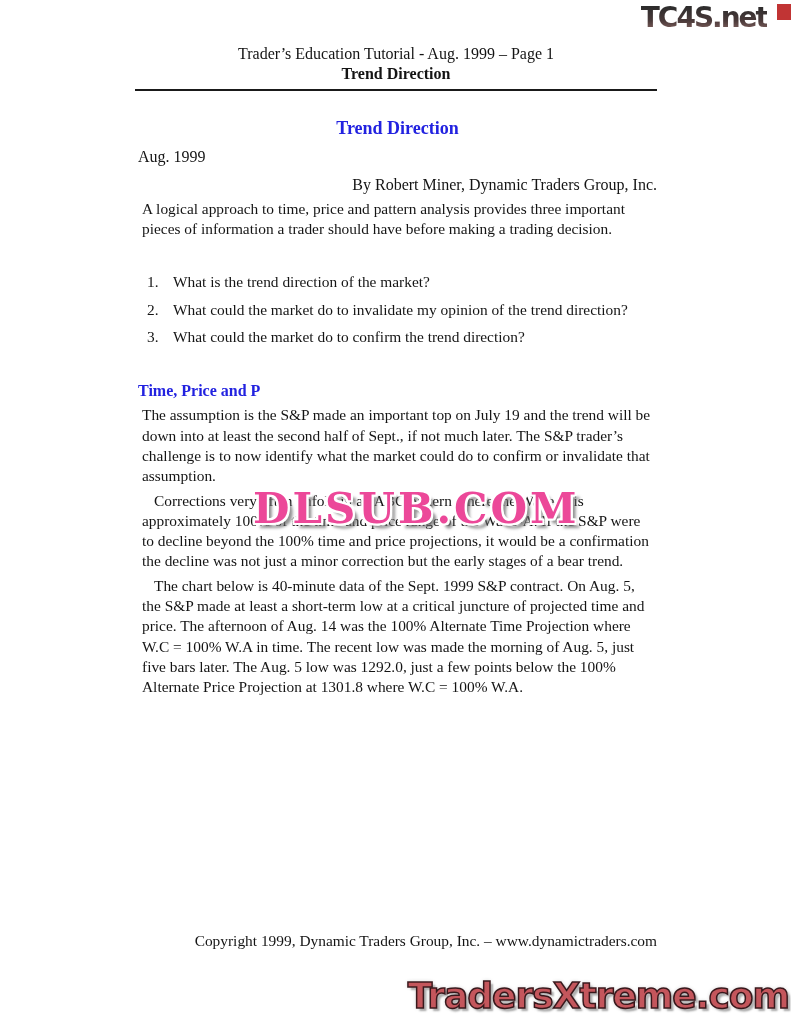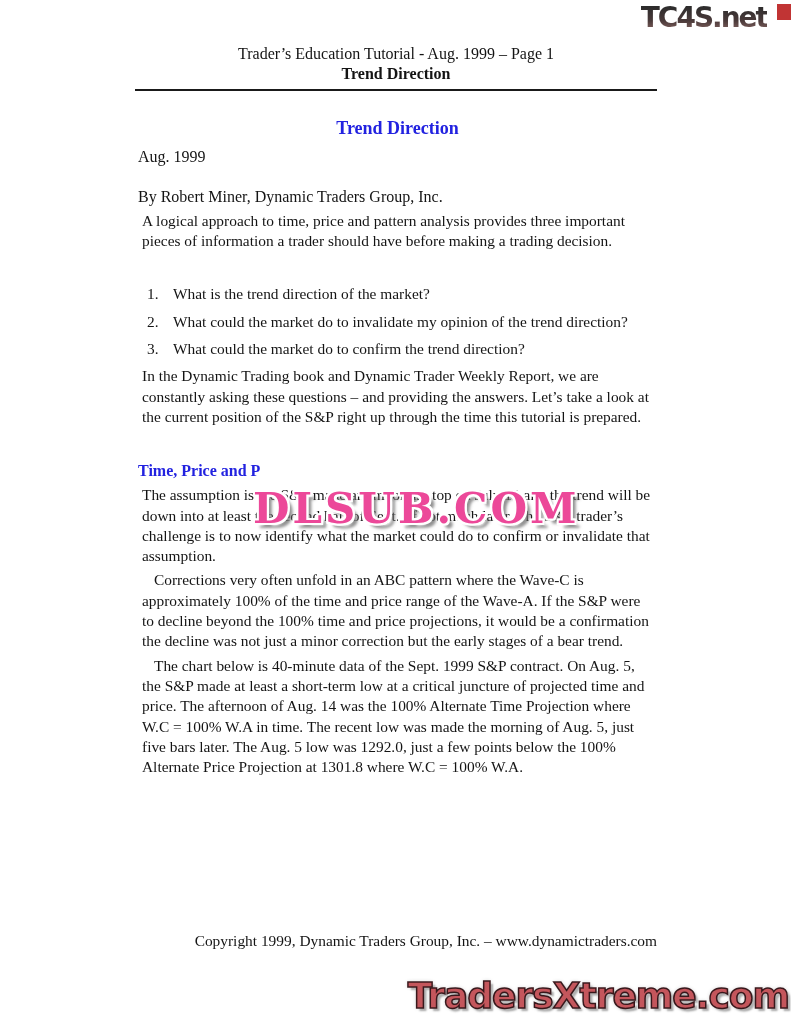--- a/index.html
+++ b/index.html
@@ -69,21 +69,21 @@
     line-height: 20.3px;
   }
   .title {
     margin: 3px 0 0 0;
     text-align: center;
     color: #2222e0;
     font-size: 18px;
     font-weight: bold;
   }
   .date-line { margin-top: 9px; text-align: left; font-size: 16px; }
-  .byline   { margin-top: 19px; text-align: left; font-size: 16px; }
+  .byline   { margin-top: 7px; text-align: right; font-size: 16px; }
 
   .content p { margin: 4px; }
   .p-intro { margin-top: 36px; }
   .q-list { margin-top: 33px; }
   .q-row { display: flex; margin-bottom: 7px; padding-left: 9px; }
   .q-num { flex: none; width: 26px; }
   .q-text { flex: 1; }
   .p-books { margin-top: 31px; }
   .section-heading {
     margin: 34px 0 0 0;
@@ -170,21 +170,20 @@
       <div class="q-row">
         <span class="q-num">2.</span>
         <span class="q-text">What could the market do to invalidate my opinion of the trend direction?</span>
       </div>
       <div class="q-row">
         <span class="q-num">3.</span>
         <span class="q-text">What could the market do to confirm the trend direction?</span>
       </div>
     </div>
 
-    <p class="p-books">In the Dynamic Trading book and Dynamic Trader Weekly Report, we are constantly asking these questions – and providing the answers. Let’s take a look at the current position of the S&amp;P right up through the time this tutorial is prepared.</p>
 
     <h2 class="section-heading">Time, Price and P</h2>
 
     <p class="p-assumption">The assumption is the S&amp;P made an important top on July 19 and the trend will be down into at least the second half of Sept., if not much later. The S&amp;P trader’s challenge is to now identify what the market could do to confirm or invalidate that assumption.</p>
     <p class="p-corrections">Corrections very often unfold in an ABC pattern where the Wave-C is approximately 100% of the time and price range of the Wave-A. If the S&amp;P were to decline beyond the 100% time and price projections, it would be a confirmation the decline was not just a minor correction but the early stages of a bear trend.</p>
     <p class="p-chart">The chart below is 40-minute data of the Sept. 1999 S&amp;P contract. On Aug. 5, the S&amp;P made at least a short-term low at a critical juncture of projected time and price. The afternoon of Aug. 14 was the 100% Alternate Time Projection where W.C = 100% W.A in time. The recent low was made the morning of Aug. 5, just five bars later. The Aug. 5 low was 1292.0, just a few points below the 100% Alternate Price Projection at 1301.8 where W.C = 100% W.A.</p>
   </div>
 
   <div class="dlsub-logo">DLSUB.COM</div>
 

